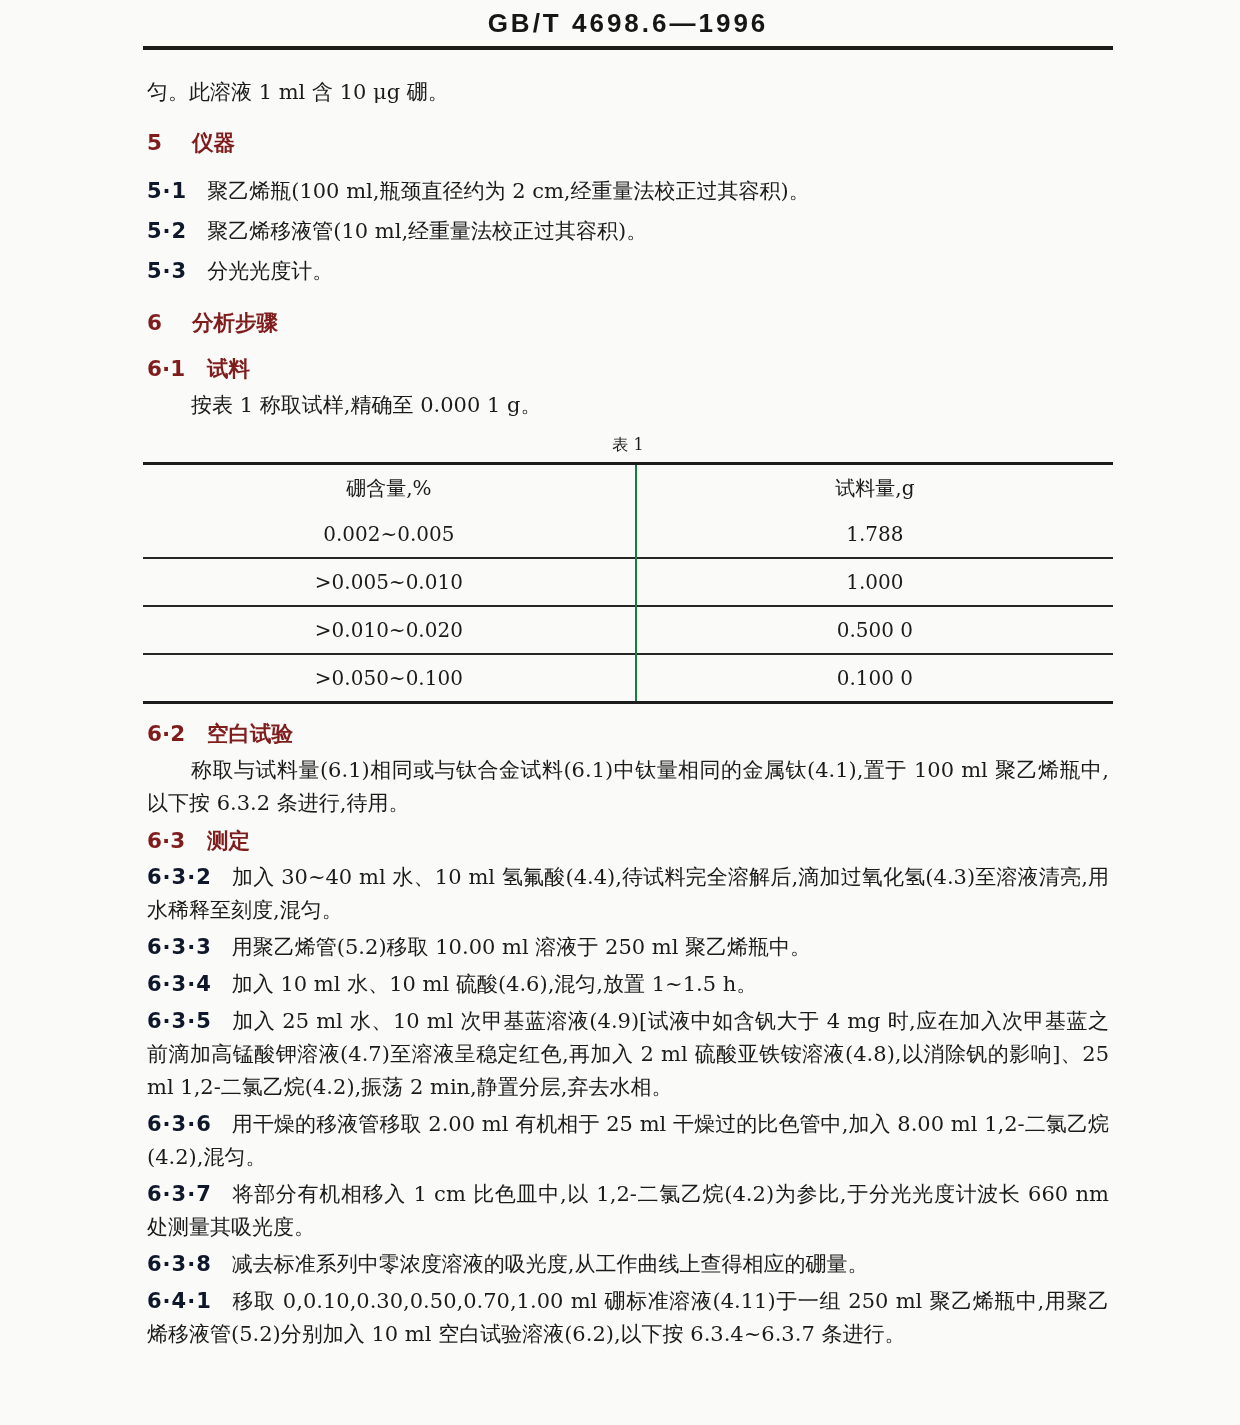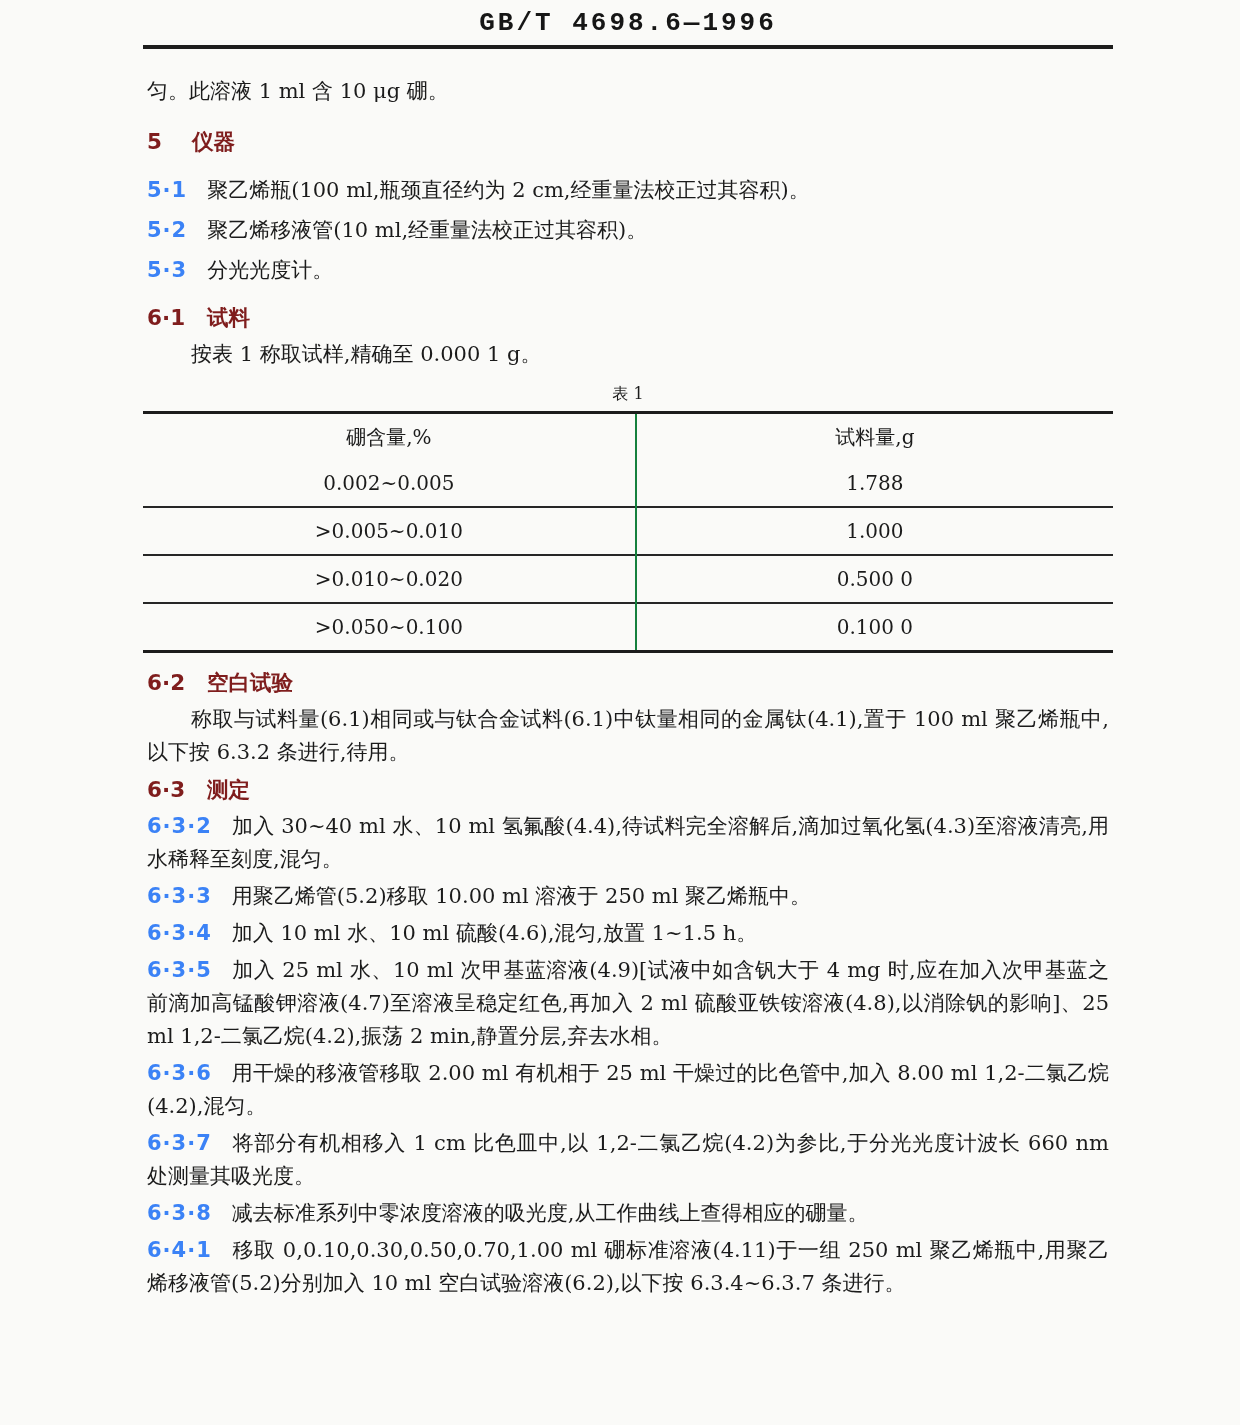--- a/index.html
+++ b/index.html
@@ -12,21 +12,21 @@
     position:relative;
     width:1240px;height:1425px;
     background:#fafaf8;
     color:#1b1b1b;
     overflow:hidden;
     box-sizing:border-box;
     padding:8px 127px 0 143px;
   }
   .doc-number{
     text-align:center;
-    font-family:Liberation Mono, monospace;
+    font-family:Liberation Sans, sans-serif;
     font-weight:700;
     font-size:26px;
     letter-spacing:3px;
     color:#161616;
   }
   .header-rule{
     margin-top:7px;
     height:4px;
     background:#1d1d1d;
   }
@@ -54,21 +54,21 @@
     font-size:21px;
     line-height:33px;
     text-align:justify;
     margin-top:3px;
   }
   .c-item{line-height:36px;margin-top:0;}
   .c-num{
     font-family:"DejaVu Sans","Liberation Sans",sans-serif;
     font-weight:700;
     margin-right:20px;
-    color:#3b82f6;
+    color:#0f172a;
     letter-spacing:1px;
   }
   .tbl-caption{
     text-align:center;
     font-size:16px;
     margin-top:8px;
     line-height:30px;
   }
   table.t1{
     width:100%;
@@ -103,20 +103,21 @@
   <p class="body-text lead">匀。此溶液 1 ml 含 10 μg 硼。</p>
 
   <p class="sec-h mt-lg"><span class="h-num">5</span><span>仪器</span></p>
 
   <div class="clause-list">
     <p class="clause c-item"><span class="c-num">5·1</span><span>聚乙烯瓶(100 ml,瓶颈直径约为 2 cm,经重量法校正过其容积)。</span></p>
     <p class="clause c-item"><span class="c-num">5·2</span><span>聚乙烯移液管(10 ml,经重量法校正过其容积)。</span></p>
     <p class="clause c-item"><span class="c-num">5·3</span><span>分光光度计。</span></p>
   </div>
 
+  <p class="sec-h mt-lg"><span class="h-num">6</span><span>分析步骤</span></p>
 
   <p class="sec-h mt-md"><span class="h-num2">6·1</span><span>试料</span></p>
 
   <p class="body-text indent">按表 1 称取试样,精确至 0.000 1 g。</p>
 
   <div class="tbl-caption">表 1</div>
 
   <table class="t1">
     <thead>
       <tr>

